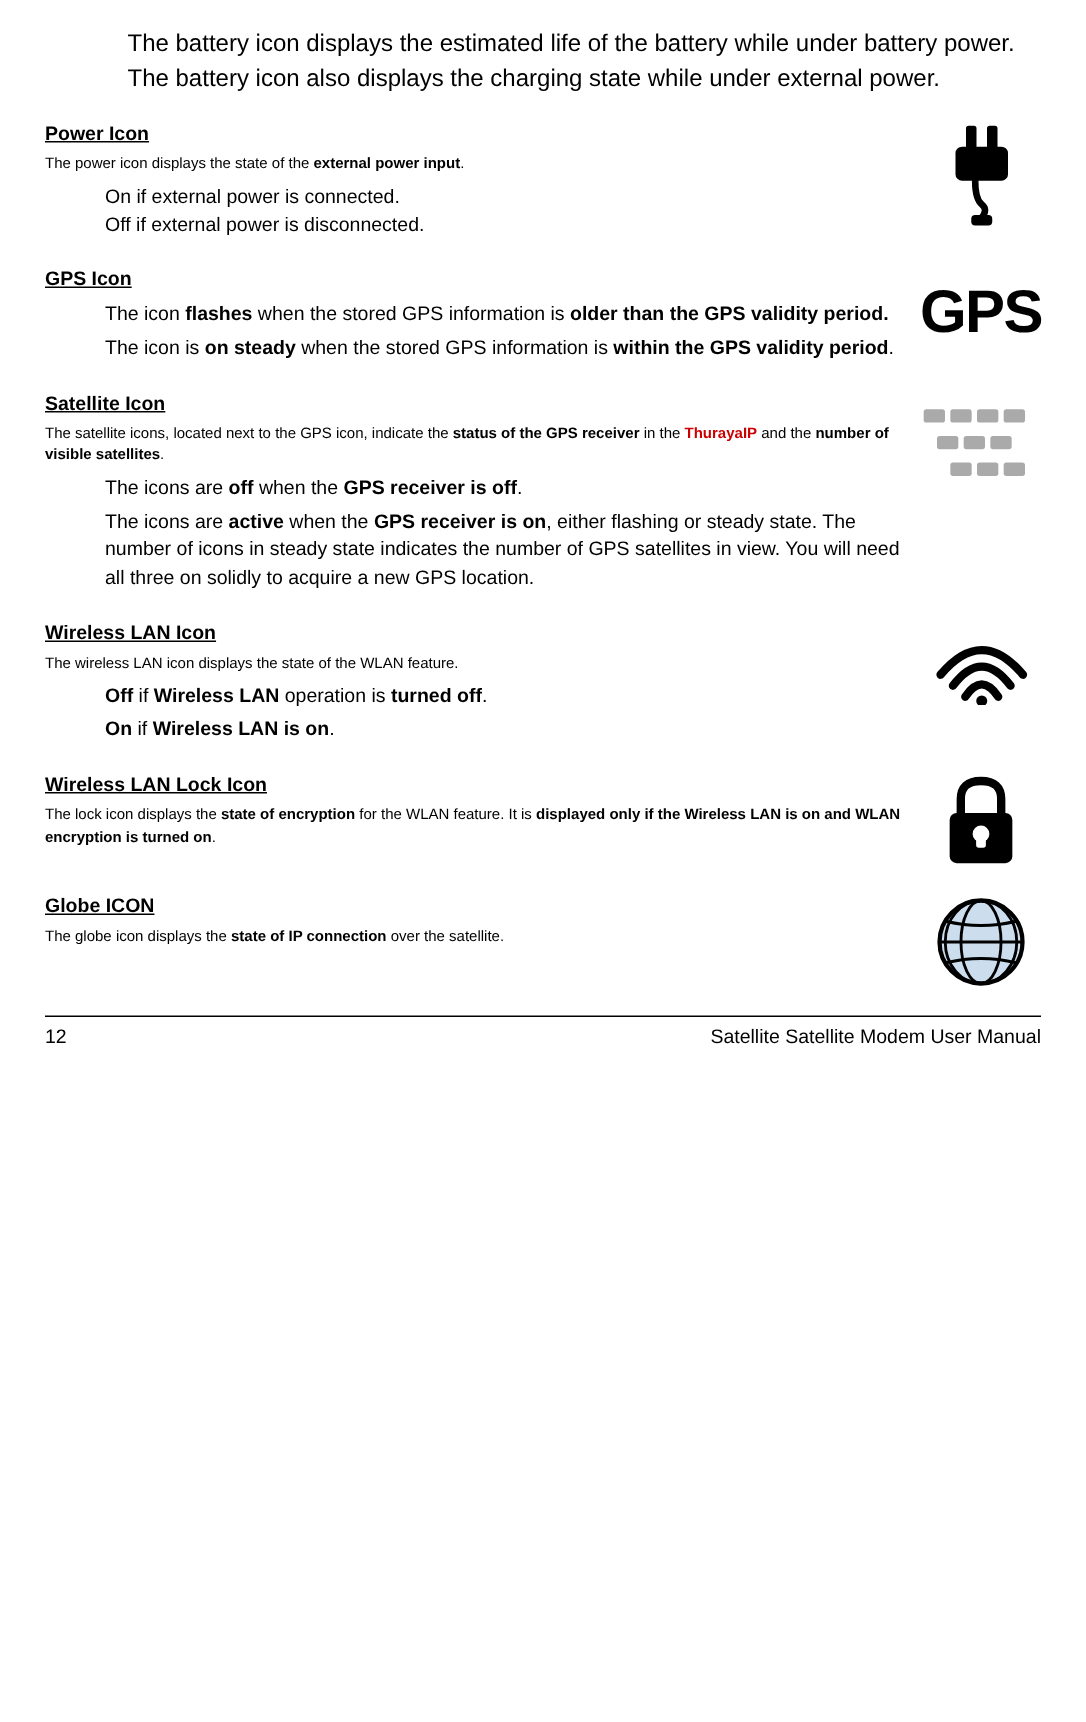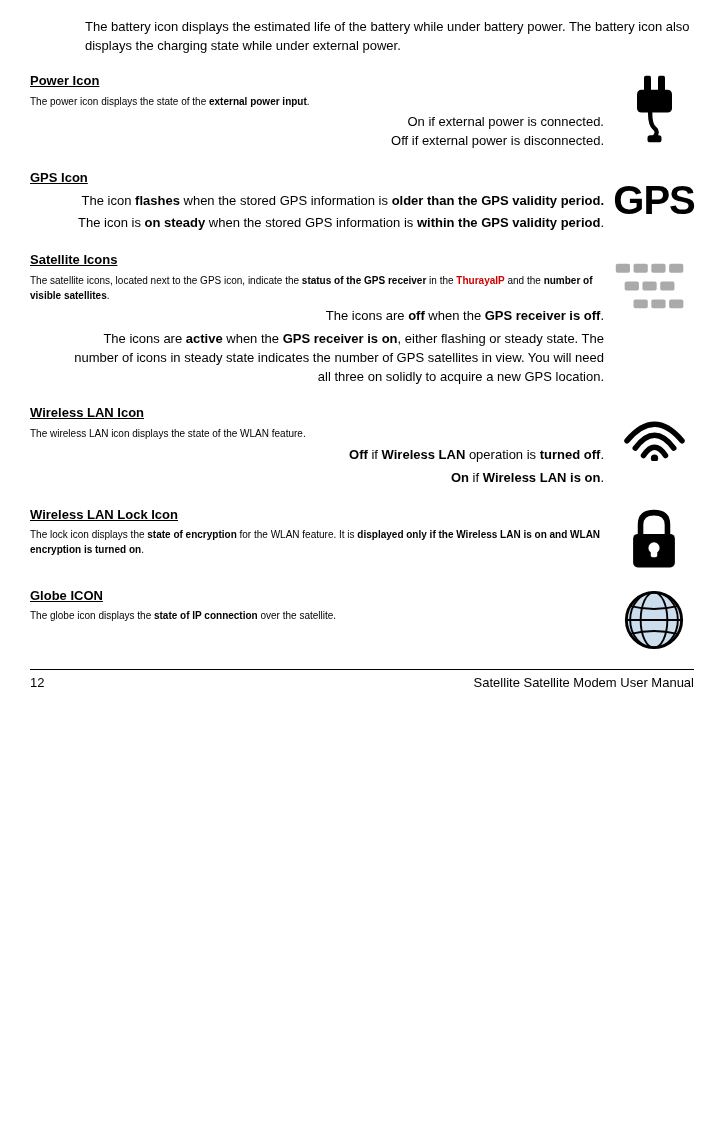--- a/index.html
+++ b/index.html
@@ -9,21 +9,21 @@
       color: #000;
       background: #fff;
       width: 724px;
       min-height: 1148px;
       padding: 18px 30px 18px 30px;
       line-height: 1.45;
     }
     .intro-text {
       margin-left: 55px;
       margin-bottom: 16px;
-      font-size: 13px;
+      font-size: 16px;
     }
     .section {
       margin-bottom: 14px;
       position: relative;
     }
     .section-title {
       font-weight: bold;
       text-decoration: underline;
       font-size: 13px;
       margin-bottom: 4px;
@@ -44,21 +44,20 @@
       min-width: 80px;
       display: flex;
       align-items: center;
       justify-content: center;
       padding-top: 2px;
     }
     .indent {
       margin-left: 40px;
       margin-top: 4px;
       margin-bottom: 4px;
-      text-align: right;
     }
     b { font-weight: bold; }
     .brand { color: #cc0000; font-weight: bold; }
     .footer {
       display: flex;
       justify-content: space-between;
       align-items: flex-start;
       border-top: 1px solid #000;
       margin-top: 18px;
       padding-top: 4px;
@@ -123,21 +122,21 @@
     </div>
     <div class="icon-box">
       <div class="gps-icon">GPS</div>
     </div>
   </div>
 </div>
 
 <div class="section">
   <div class="section-with-icon">
     <div class="section-text">
-      <div class="section-title">Satellite Icons</div>
+      <div class="section-title">Satellite Icon</div>
       <div class="section-body">
         <span>The satellite icons, located next to the GPS icon, indicate the </span><b>status of the GPS receiver</b><span> in the </span><span class="brand">ThurayaIP</span><span> and the </span><b>number of visible satellites</b><span>.</span>
       </div>
       <div class="indent">
         <span>The icons are </span><b>off</b><span> when the </span><b>GPS receiver is off</b><span>.</span>
       </div>
       <div class="indent">
         <span>The icons are </span><b>active</b><span> when the </span><b>GPS receiver is on</b><span>, either flashing or steady state. The number of icons in steady state indicates the number of GPS satellites in view. You will need all three on solidly to acquire a new GPS location.</span>
       </div>
     </div>

